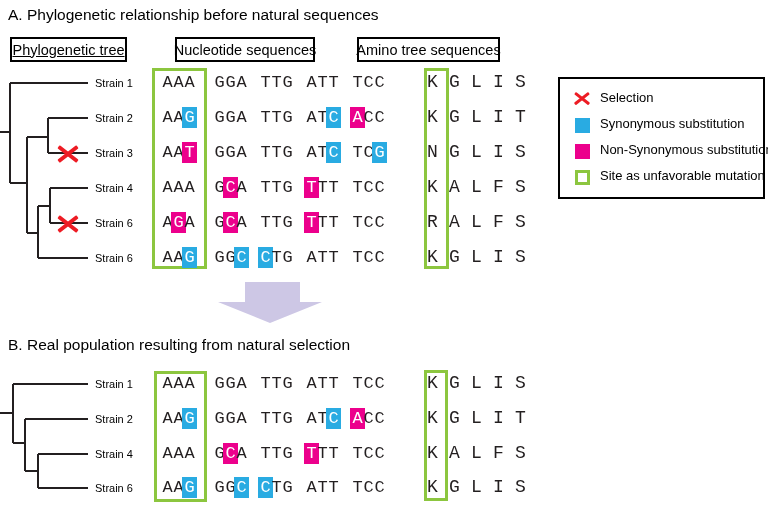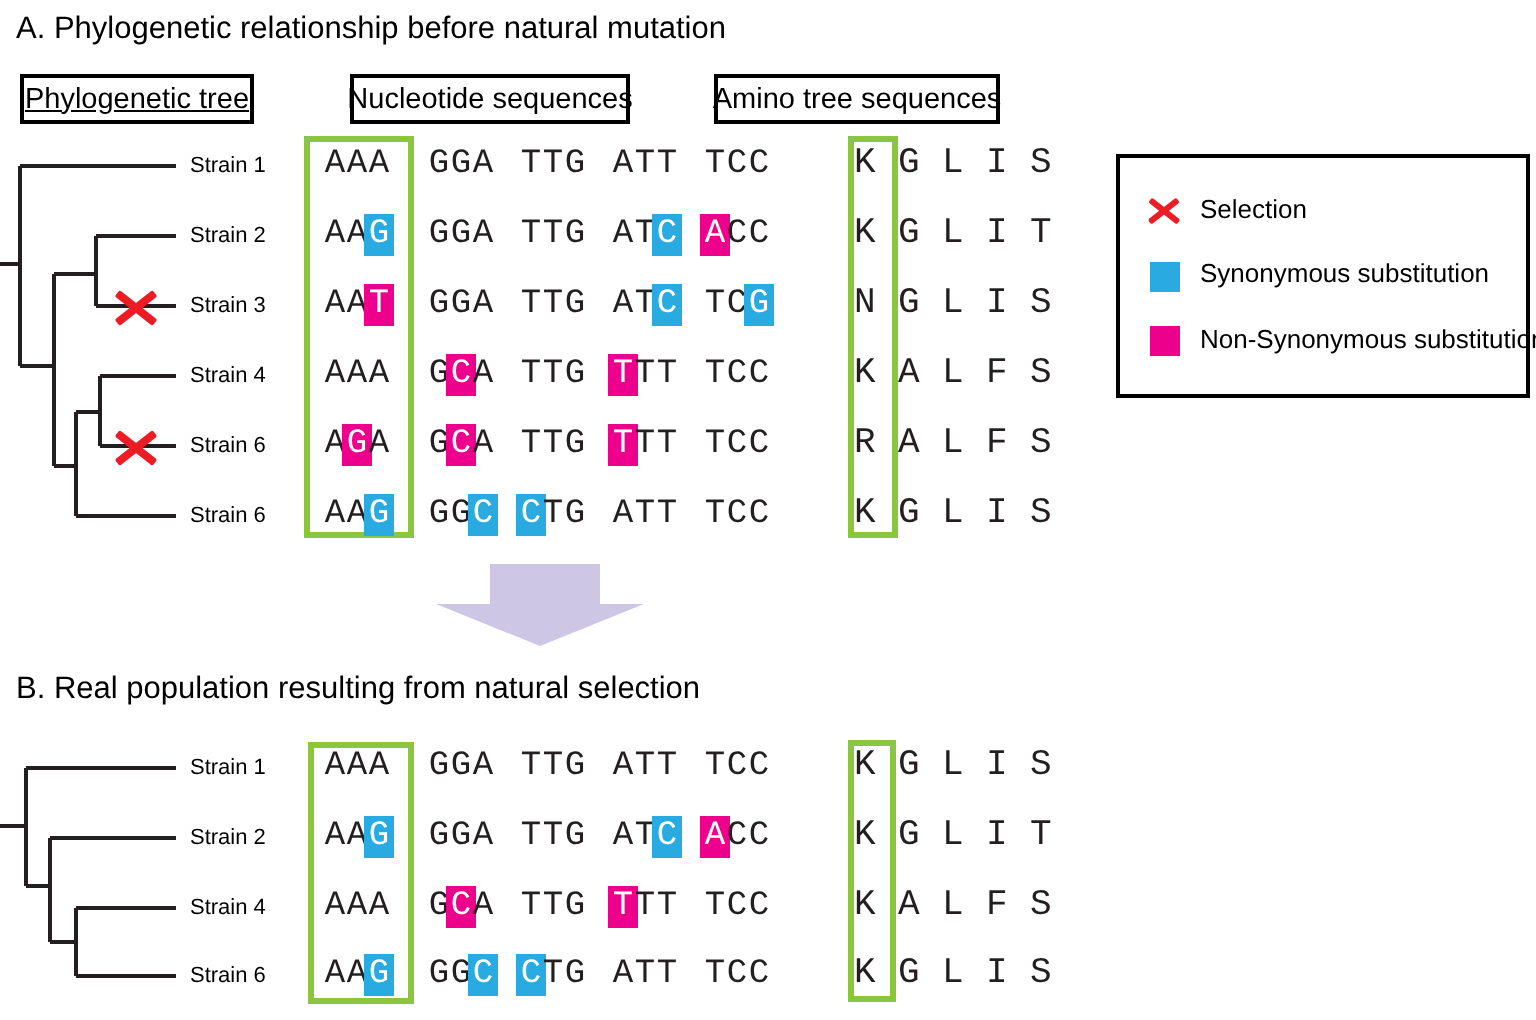--- a/index.html
+++ b/index.html
@@ -49,21 +49,21 @@
   .swatch.syn { background:var(--syn); }
   .swatch.nonsyn { background:var(--nonsyn); }
   .swatch.unfav { width:9px; height:9px; background:#fff; border:3px solid var(--green); }
   .arrow-svg { position:absolute; left:218px; top:282px; }
 </style>
 </head>
 <body>
 
 <div id="fig" style="--syn: #29ABE2; --nonsyn: #EC008C; --green: #8CC63F; --selx: #ED1C24;">
 
-  <div class="title" style="left:8px; top:6px;">A. Phylogenetic relationship before natural mutation</div>
+  <div class="title" style="left:8px; top:6px;">A. Phylogenetic relationship before natural sequences</div>
 
   <div class="hdr" style="left:10px; top:37px; width:117px;text-decoration:underline;">Phylogenetic tree</div>
   <div class="hdr" style="left:175px; top:37px; width:140px;">Nucleotide sequences</div>
   <div class="hdr" style="left:357px; top:37px; width:143px;">Amino tree sequences</div>
 
   <svg class="tree-svg" style="top:62px;" width="150" height="210" viewBox="0 0 150 210" shape-rendering="crispEdges">
     <g stroke="#231F20" stroke-width="2" fill="none">
       <path d="M0,70 H10 M10,21 V121 M10,21 H88 M10,121 H27
                M27,75 V171 M27,75 H48 M48,56 V91 M48,56 H88 M48,91 H88
                M27,171 H38 M38,144 V196 M38,144 H50 M50,126 V161
@@ -470,15 +470,21 @@
           <span class="swatch syn"></span>
         </span>
         <span>Synonymous substitution</span>
       </div>
       <div class="litem">
         <span class="ic">
           <span class="swatch nonsyn"></span>
         </span>
         <span>Non-Synonymous substitution</span>
       </div>
+      <div class="litem">
+        <span class="ic">
+          <span class="swatch unfav"></span>
+        </span>
+        <span>Site as unfavorable mutation</span>
+      </div>
     </div>
 
 </div>
 
 </body></html>

